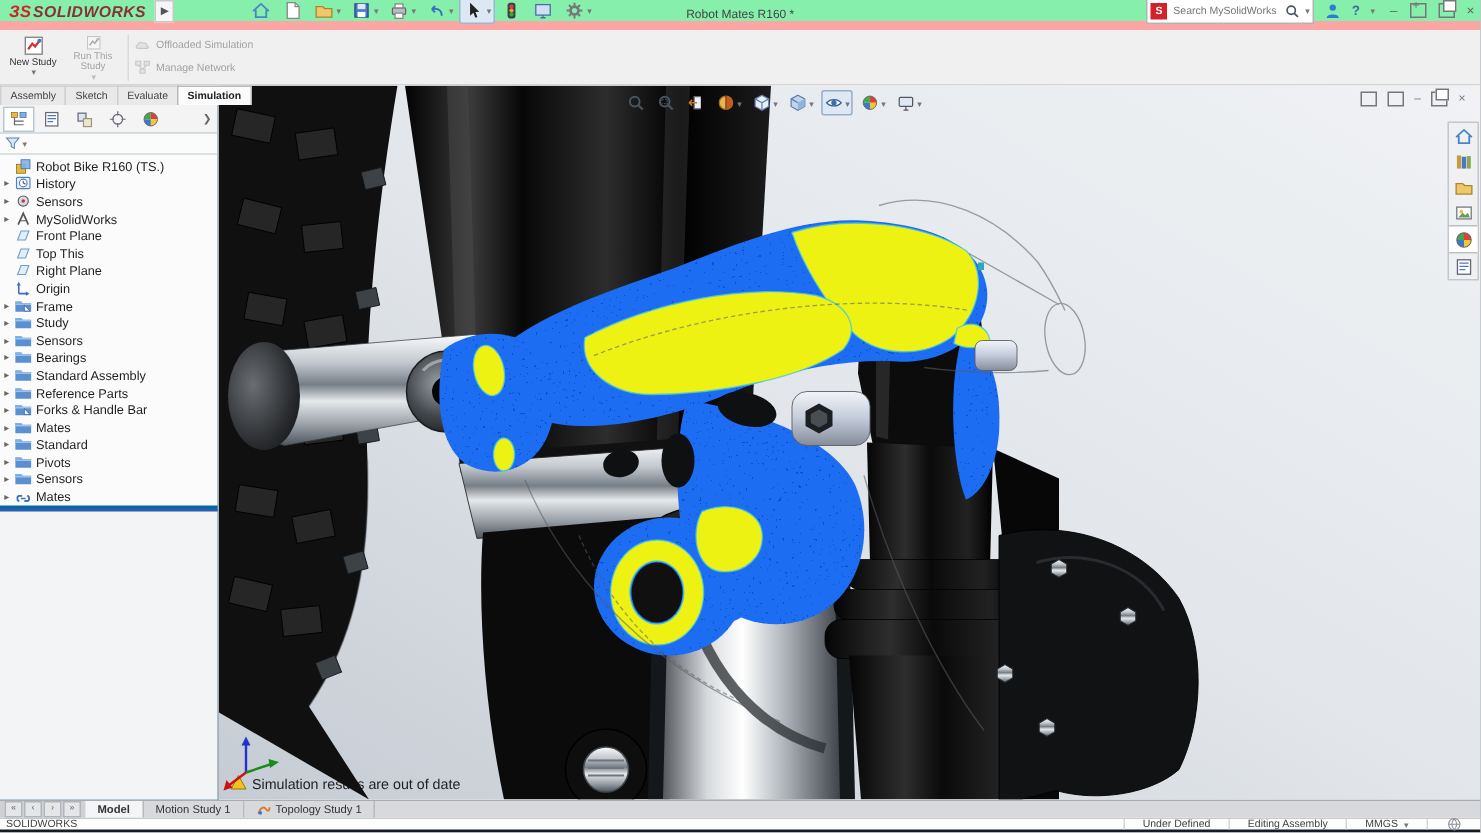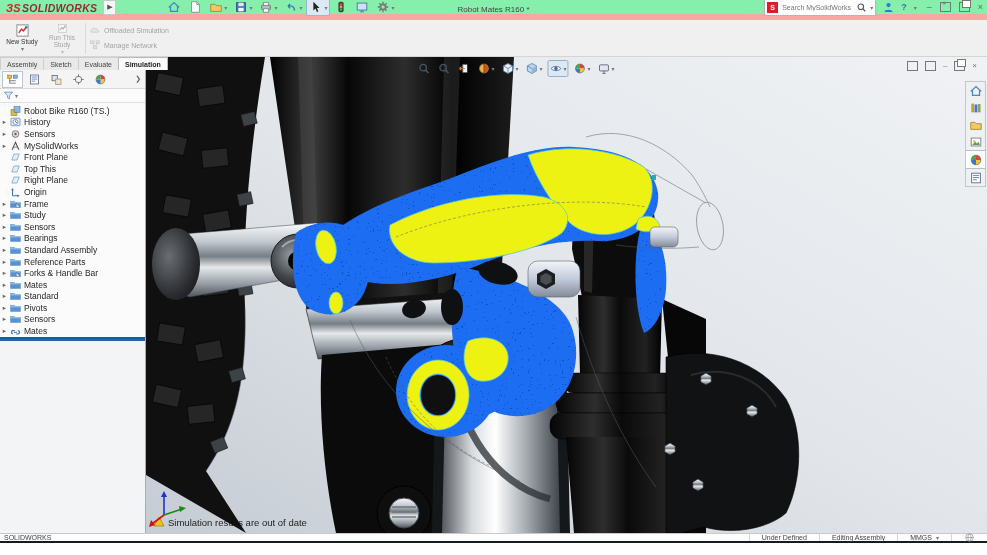--- a/index.html
+++ b/index.html
@@ -861,20 +861,40 @@
           </span>
         <span class="tpbtn">
             <svg class="ic" width="14" height="14">
               <use href="#s-props"></use>
             </svg>
           </span>
       </div>
     </div>
   </div>
 
+  <div class="bottomtabs">
+    <span class="navs">
+      <span class="navb">«</span>
+      <span class="navb">‹</span>
+      <span class="navb">›</span>
+      <span class="navb">»</span>
+    </span>
+    <span class="btab active">
+        <span>Model</span>
+      </span>
+    <span class="btab">
+        <span>Motion Study 1</span>
+      </span>
+    <span class="btab">
+        <svg class="ic" width="10" height="10">
+          <use href="#s-tstudy"></use>
+        </svg>
+        <span>Topology Study 1</span>
+      </span>
+  </div>
 
   <div class="statusbar">
     <span class="sb-left">SOLIDWORKS</span>
     <span class="sb-right">
       <span class="sbf">
           <span>Under Defined</span>
         </span>
       <span class="sbf">
           <span>Editing Assembly</span>
         </span>

